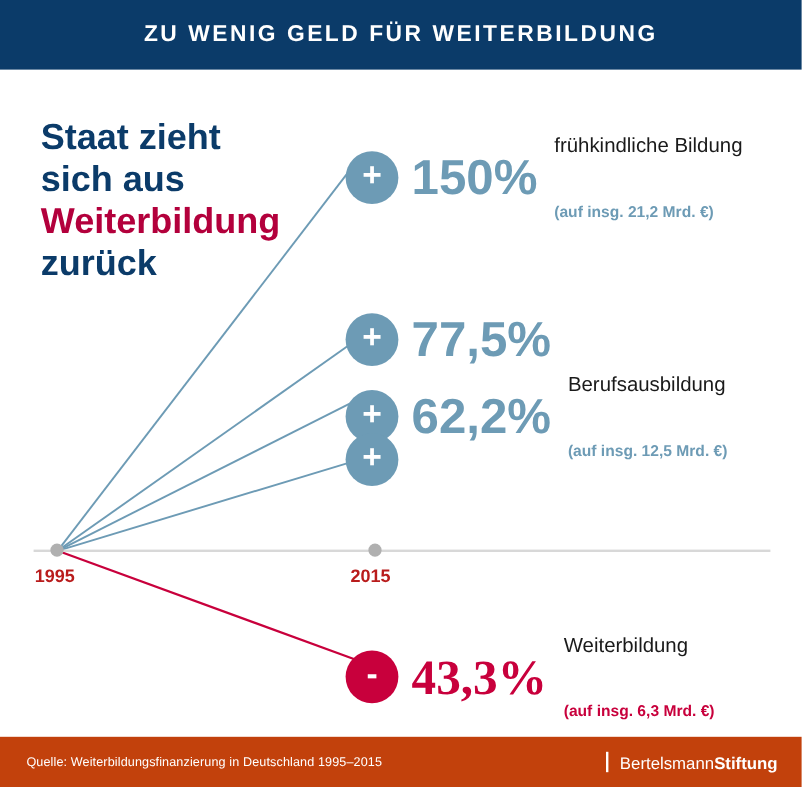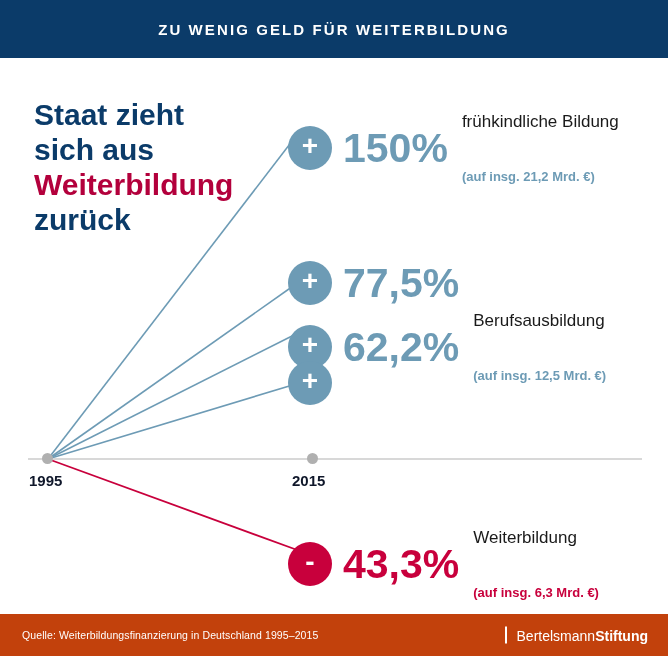--- a/index.html
+++ b/index.html
@@ -28,21 +28,21 @@
     left: 0; top: 0;
     width: 668px;
     height: 58px;
     background: #0b3b69;
     display: flex;
     align-items: center;
     justify-content: center;
   }
   .header-title {
     color: #ffffff;
-    font-size: 15px;
+    font-size: 19px;
     font-weight: bold;
     letter-spacing: 2.1px;
     text-transform: uppercase;
     text-align: center;
   }
 
   
   .footer {
     position: absolute;
     left: 0; bottom: 0;
@@ -116,21 +116,21 @@
     border-radius: 50%;
     background: #b0b0b0;
     top: 453px;
   }
   .axis-dot.left { left: 42px; }
   .axis-dot.right { left: 307px; }
   .axis-label {
     position: absolute;
     top: 472px;
     font-size: 15px;
-    color: #0f172a;
+    color: #b91c1c;
     font-weight: bold;
   }
   .axis-label.left { left: 29px; }
   .axis-label.right { left: 292px; }
 
   
   .row {
     position: absolute;
     display: flex;
     align-items: center;
@@ -153,21 +153,21 @@
   .badge .sign { position: relative; top: -2px; }
 
   .value {
     font-size: 41px;
     font-weight: bold;
     margin-left: 11px;
     line-height: 1;
     white-space: nowrap;
   }
   .value.blue { color: #6d9bb5; }
-  .value.red  { color: #c8003c; }
+  .value.red  { color: #c8003c; font-family: Liberation Serif, serif; }
 
   .labels {
     margin-left: 14px;
     line-height: 1.15;
   }
   .label-main {
     font-size: 17px;
     color: #1a1a1a;
     white-space: nowrap;
   }

